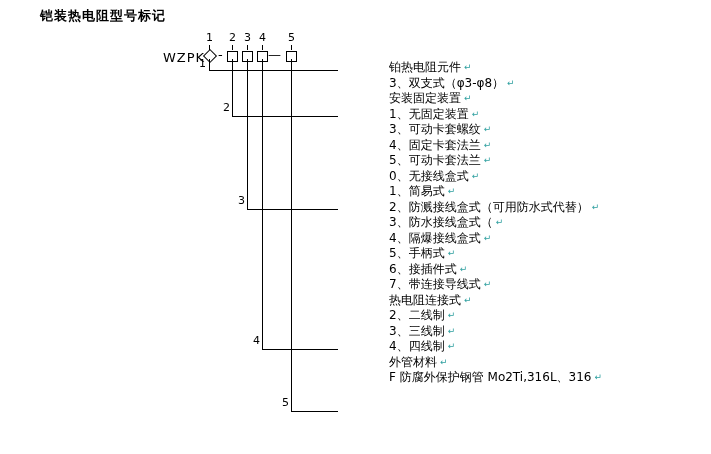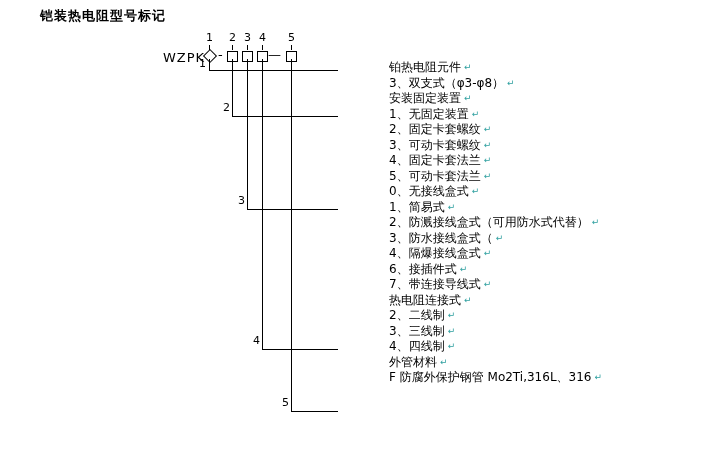--- a/index.html
+++ b/index.html
@@ -75,29 +75,29 @@
   <span class="nbend" id="bn2">2</span>
   <span class="nbend" id="bn3">3</span>
   <span class="nbend" id="bn4">4</span>
   <span class="nbend" id="bn5">5</span>
 
   <div class="col" id="callout-col">
       <div class="row heading">铂热电阻元件<span class="ret">↵</span></div>
       <div class="row item">3、双支式（φ3-φ8）<span class="ret">↵</span></div>
       <div class="row heading">安装固定装置<span class="ret">↵</span></div>
       <div class="row item">1、无固定装置<span class="ret">↵</span></div>
-      <div class="row item">2、固定卡套螺纹<span class="ret">↵</span></div>
       <div class="row item">3、可动卡套螺纹<span class="ret">↵</span></div>
       <div class="row item">4、固定卡套法兰<span class="ret">↵</span></div>
       <div class="row item">5、可动卡套法兰<span class="ret">↵</span></div>
       <div class="row item">0、无接线盒式<span class="ret">↵</span></div>
       <div class="row item">1、简易式<span class="ret">↵</span></div>
       <div class="row item">2、防溅接线盒式（可用防水式代替）<span class="ret">↵</span></div>
       <div class="row item">3、防水接线盒式（<span class="ret">↵</span></div>
       <div class="row item">4、隔爆接线盒式<span class="ret">↵</span></div>
+      <div class="row item">5、手柄式<span class="ret">↵</span></div>
       <div class="row item">6、接插件式<span class="ret">↵</span></div>
       <div class="row item">7、带连接导线式<span class="ret">↵</span></div>
       <div class="row heading">热电阻连接式<span class="ret">↵</span></div>
       <div class="row item">2、二线制<span class="ret">↵</span></div>
       <div class="row item">3、三线制<span class="ret">↵</span></div>
       <div class="row item">4、四线制<span class="ret">↵</span></div>
       <div class="row heading">外管材料<span class="ret">↵</span></div>
       <div class="row item">F 防腐外保护钢管 Mo2Ti,316L、316<span class="ret">↵</span></div>
     </div>
 

